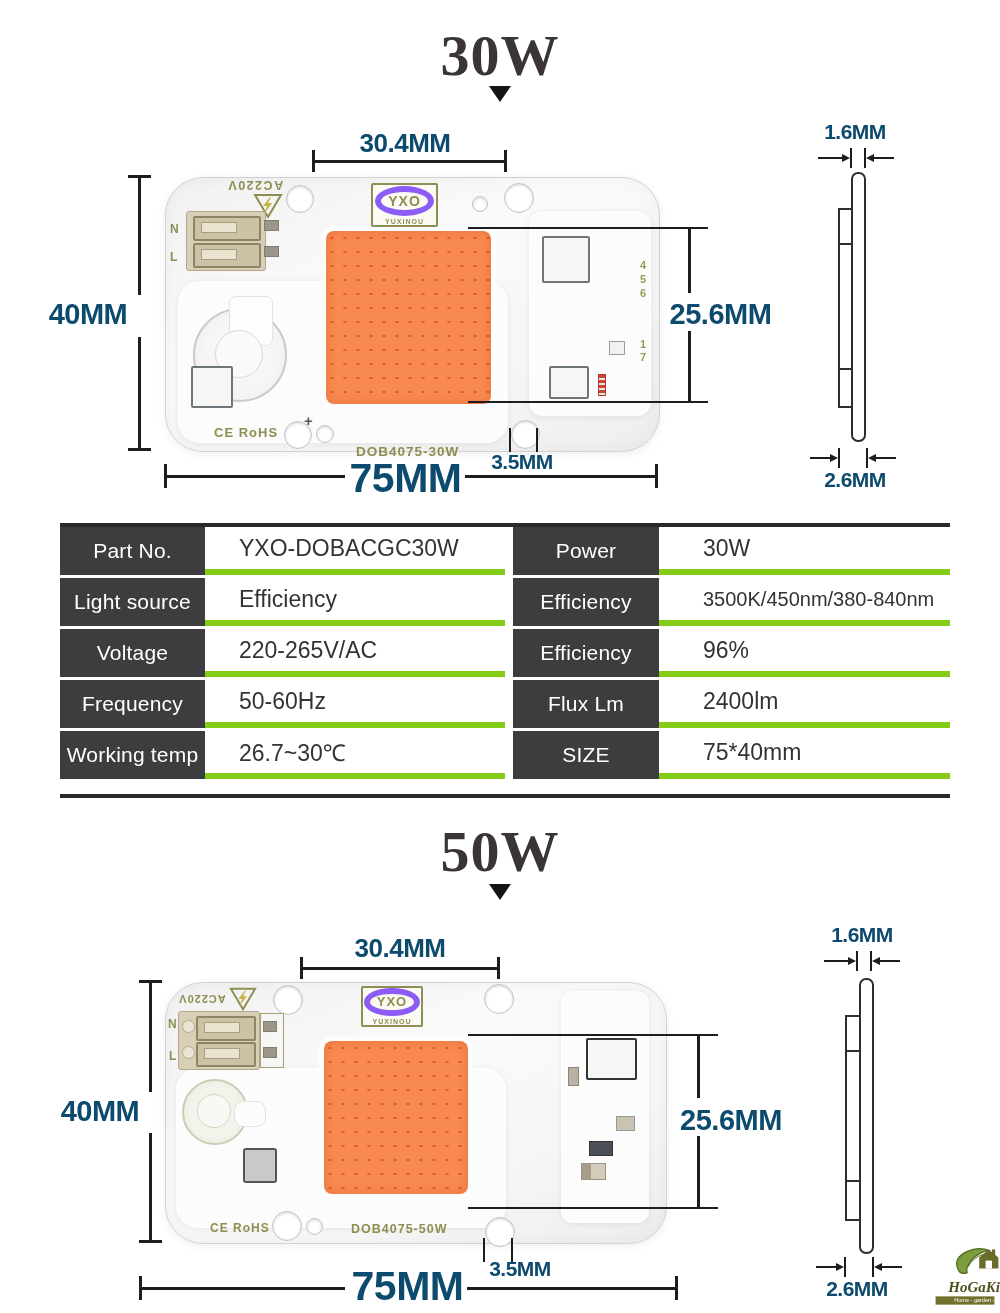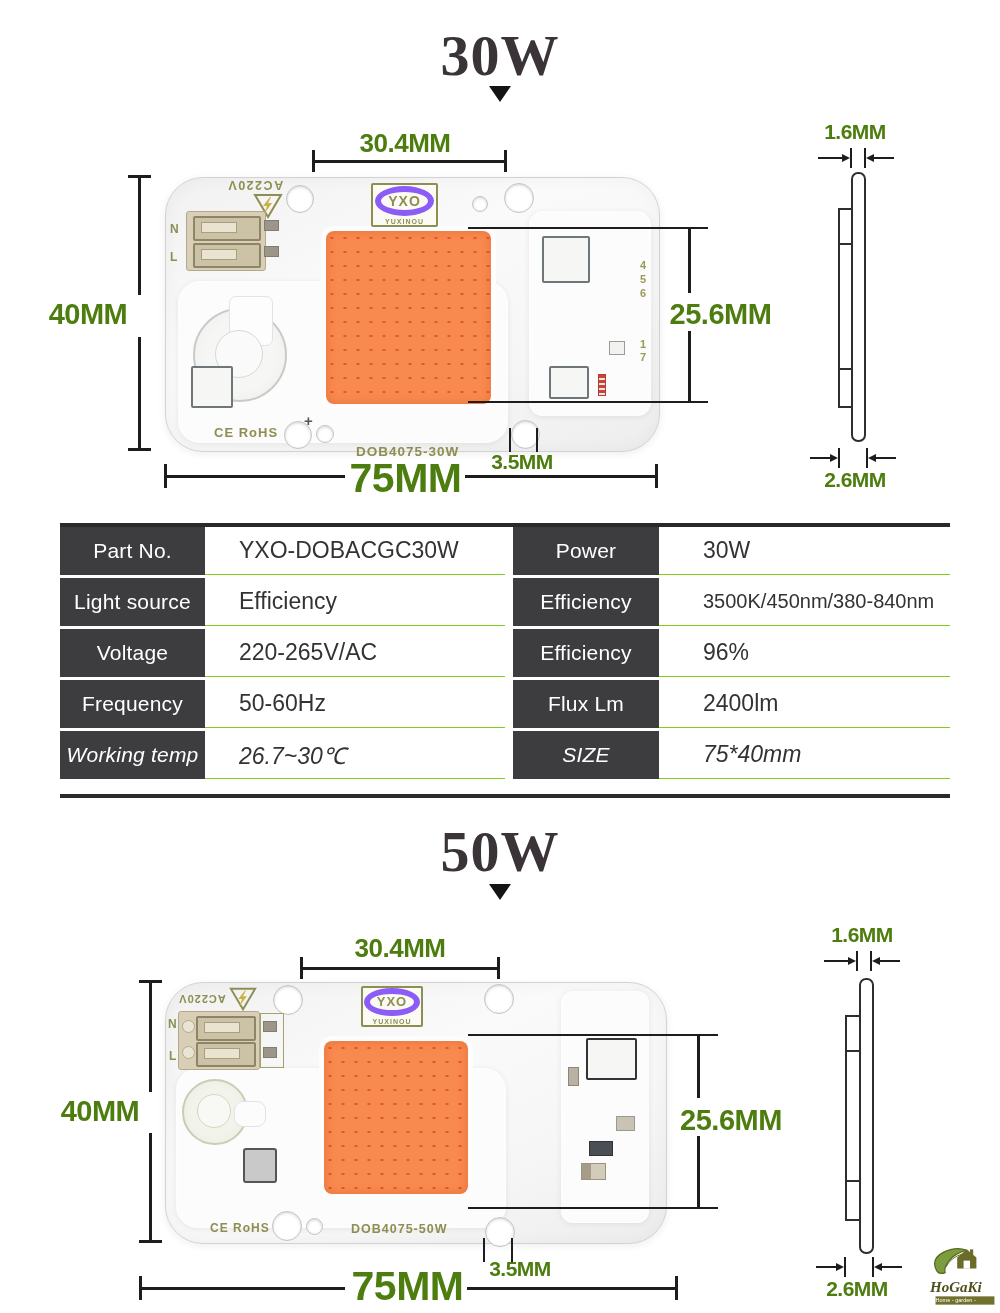--- a/index.html
+++ b/index.html
@@ -5,21 +5,21 @@
   html,body{margin:0;padding:0;background:#fff;}
   #page{position:relative;width:1000px;height:1313px;background:#ffffff;overflow:hidden;
         font-family:"Liberation Sans",sans-serif;}
   .abs{position:absolute;}
   
   .big-title{position:absolute;width:300px;text-align:center;font-family:"Liberation Serif",serif;
              font-weight:bold;font-size:58px;color:#3a3438;letter-spacing:1px;}
   .down-tri{position:absolute;width:0;height:0;border-left:11px solid transparent;
             border-right:11px solid transparent;border-top:16px solid #141414;}
   
-  .dimtext{position:absolute;font-weight:bold;color:#4d7c0f;text-align:center;letter-spacing:-0.5px;z-index:7;}
+  .dimtext{position:absolute;font-weight:bold;color:#0c4a6e;text-align:center;letter-spacing:-0.5px;z-index:7;}
   .hline{position:absolute;background:#1d1d1d;height:3px;z-index:6;}
   .vline{position:absolute;background:#1d1d1d;width:3px;z-index:6;}
   .hline.thin{height:2px}
   
   .board{position:absolute;background:linear-gradient(155deg,#f1f1f1,#fafafa 38%,#f6f6f6 70%,#ededed);
          border:1px solid #d2d2d2;border-radius:38px;box-shadow:0 2px 8px rgba(0,0,0,.07), inset 0 0 18px rgba(0,0,0,.04);z-index:1;}
   .panel{position:absolute;background:#fcfcfc;border-radius:18px;
          box-shadow:0 1px 6px rgba(0,0,0,.08), inset 0 0 4px #ffffff;}
   .hole{position:absolute;border-radius:50%;background:#fff;border:1px solid #c3c3c3;
         box-shadow:inset 0 1px 3px rgba(0,0,0,.18);}
@@ -40,31 +40,31 @@
   .logo-sub{font-size:7px;font-weight:bold;color:#8e8e52;letter-spacing:1px;margin-top:2px;}
   .digits{position:absolute;color:#9a9a58;font-weight:bold;font-size:11px;line-height:14px;text-align:center;width:14px;}
   
   .sv-pcb{position:absolute;width:11px;border:2px solid #2e2e2e;border-radius:7px;background:#fff;z-index:2;}
   .sv-comp{position:absolute;width:13px;border:2px solid #2e2e2e;background:#fff;z-index:1;}
   .sv-div{position:absolute;left:0;width:100%;height:2px;background:#2e2e2e;}
   
   #spec-table{position:absolute;left:60px;top:523px;width:890px;
               border-top:4px solid #2a2a2c;border-bottom:4px solid #2a2a2c;background:#fff;}
   .trow{display:flex;height:48px;margin-bottom:3px;}
-  .trow:last-child{margin-bottom:15px;font-style:italic;}
+  .trow:last-child{margin-bottom:15px;}
   .tlabel{width:145px;background:#3d3d40;color:#fff;display:flex;align-items:center;justify-content:center;
           font-size:21px;letter-spacing:.2px;}
   .tvalue{width:300px;background:#fff;display:flex;align-items:center;padding-left:34px;box-sizing:border-box;
-          font-size:23px;color:#333;border-bottom:1px solid #84cc16;}
+          font-size:23px;color:#333;border-bottom:6px solid #84cc16;}
   .tgap{width:8px;background:#fff;}
   .tlabel.c2{width:146px;}
   .tvalue.c2{width:291px;padding-left:44px;}
   .tvalue.sm{font-size:20px;}
   
-  #brand{position:absolute;left:930px;top:1243px;width:70px;height:66px;text-align:left;}
+  #brand{position:absolute;left:930px;top:1243px;width:70px;height:66px;text-align:right;}
   #brand .bname{font-family:"Liberation Serif",serif;font-style:italic;font-weight:bold;
                 font-size:15px;color:#4f4f1d;line-height:16px;}
   #brand .btag{margin:1px auto 0;width:64px;height:9px;background:#71712e;color:#fff;
                font-size:6px;line-height:9px;letter-spacing:0;transform:scale(.92);}
 </style>
 </head>
 <body>
 
 <div id="page">
 

